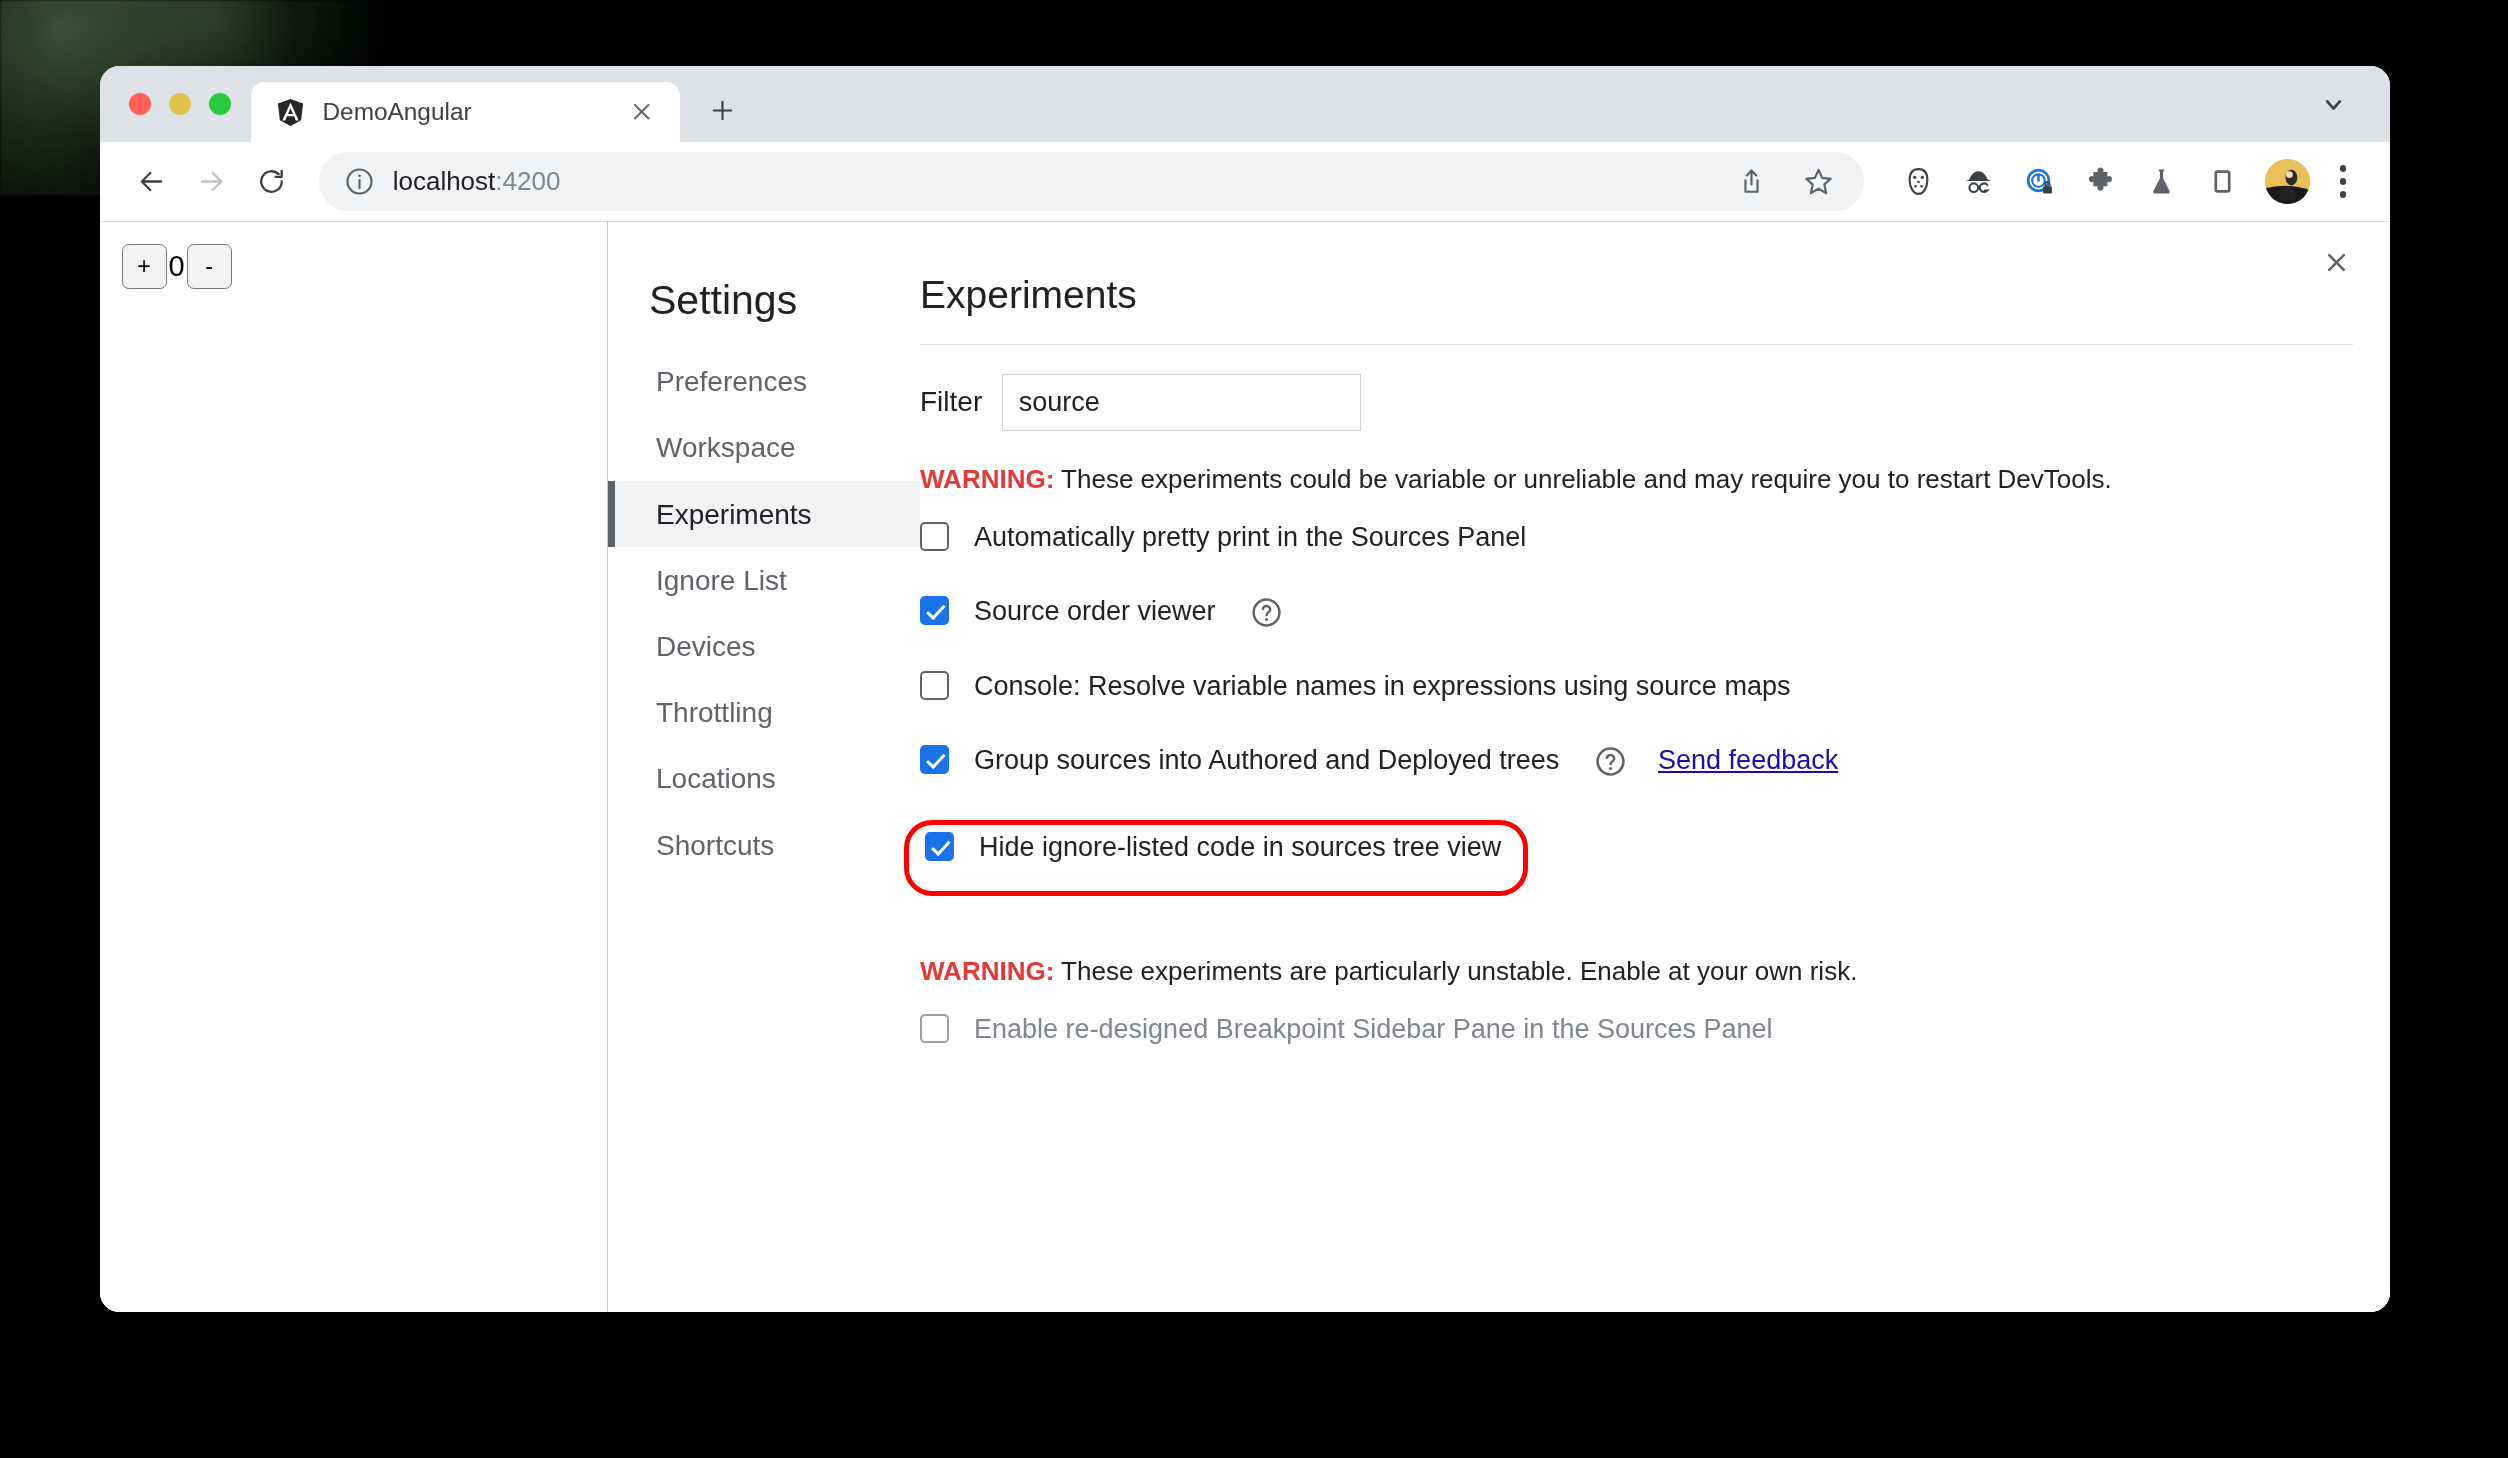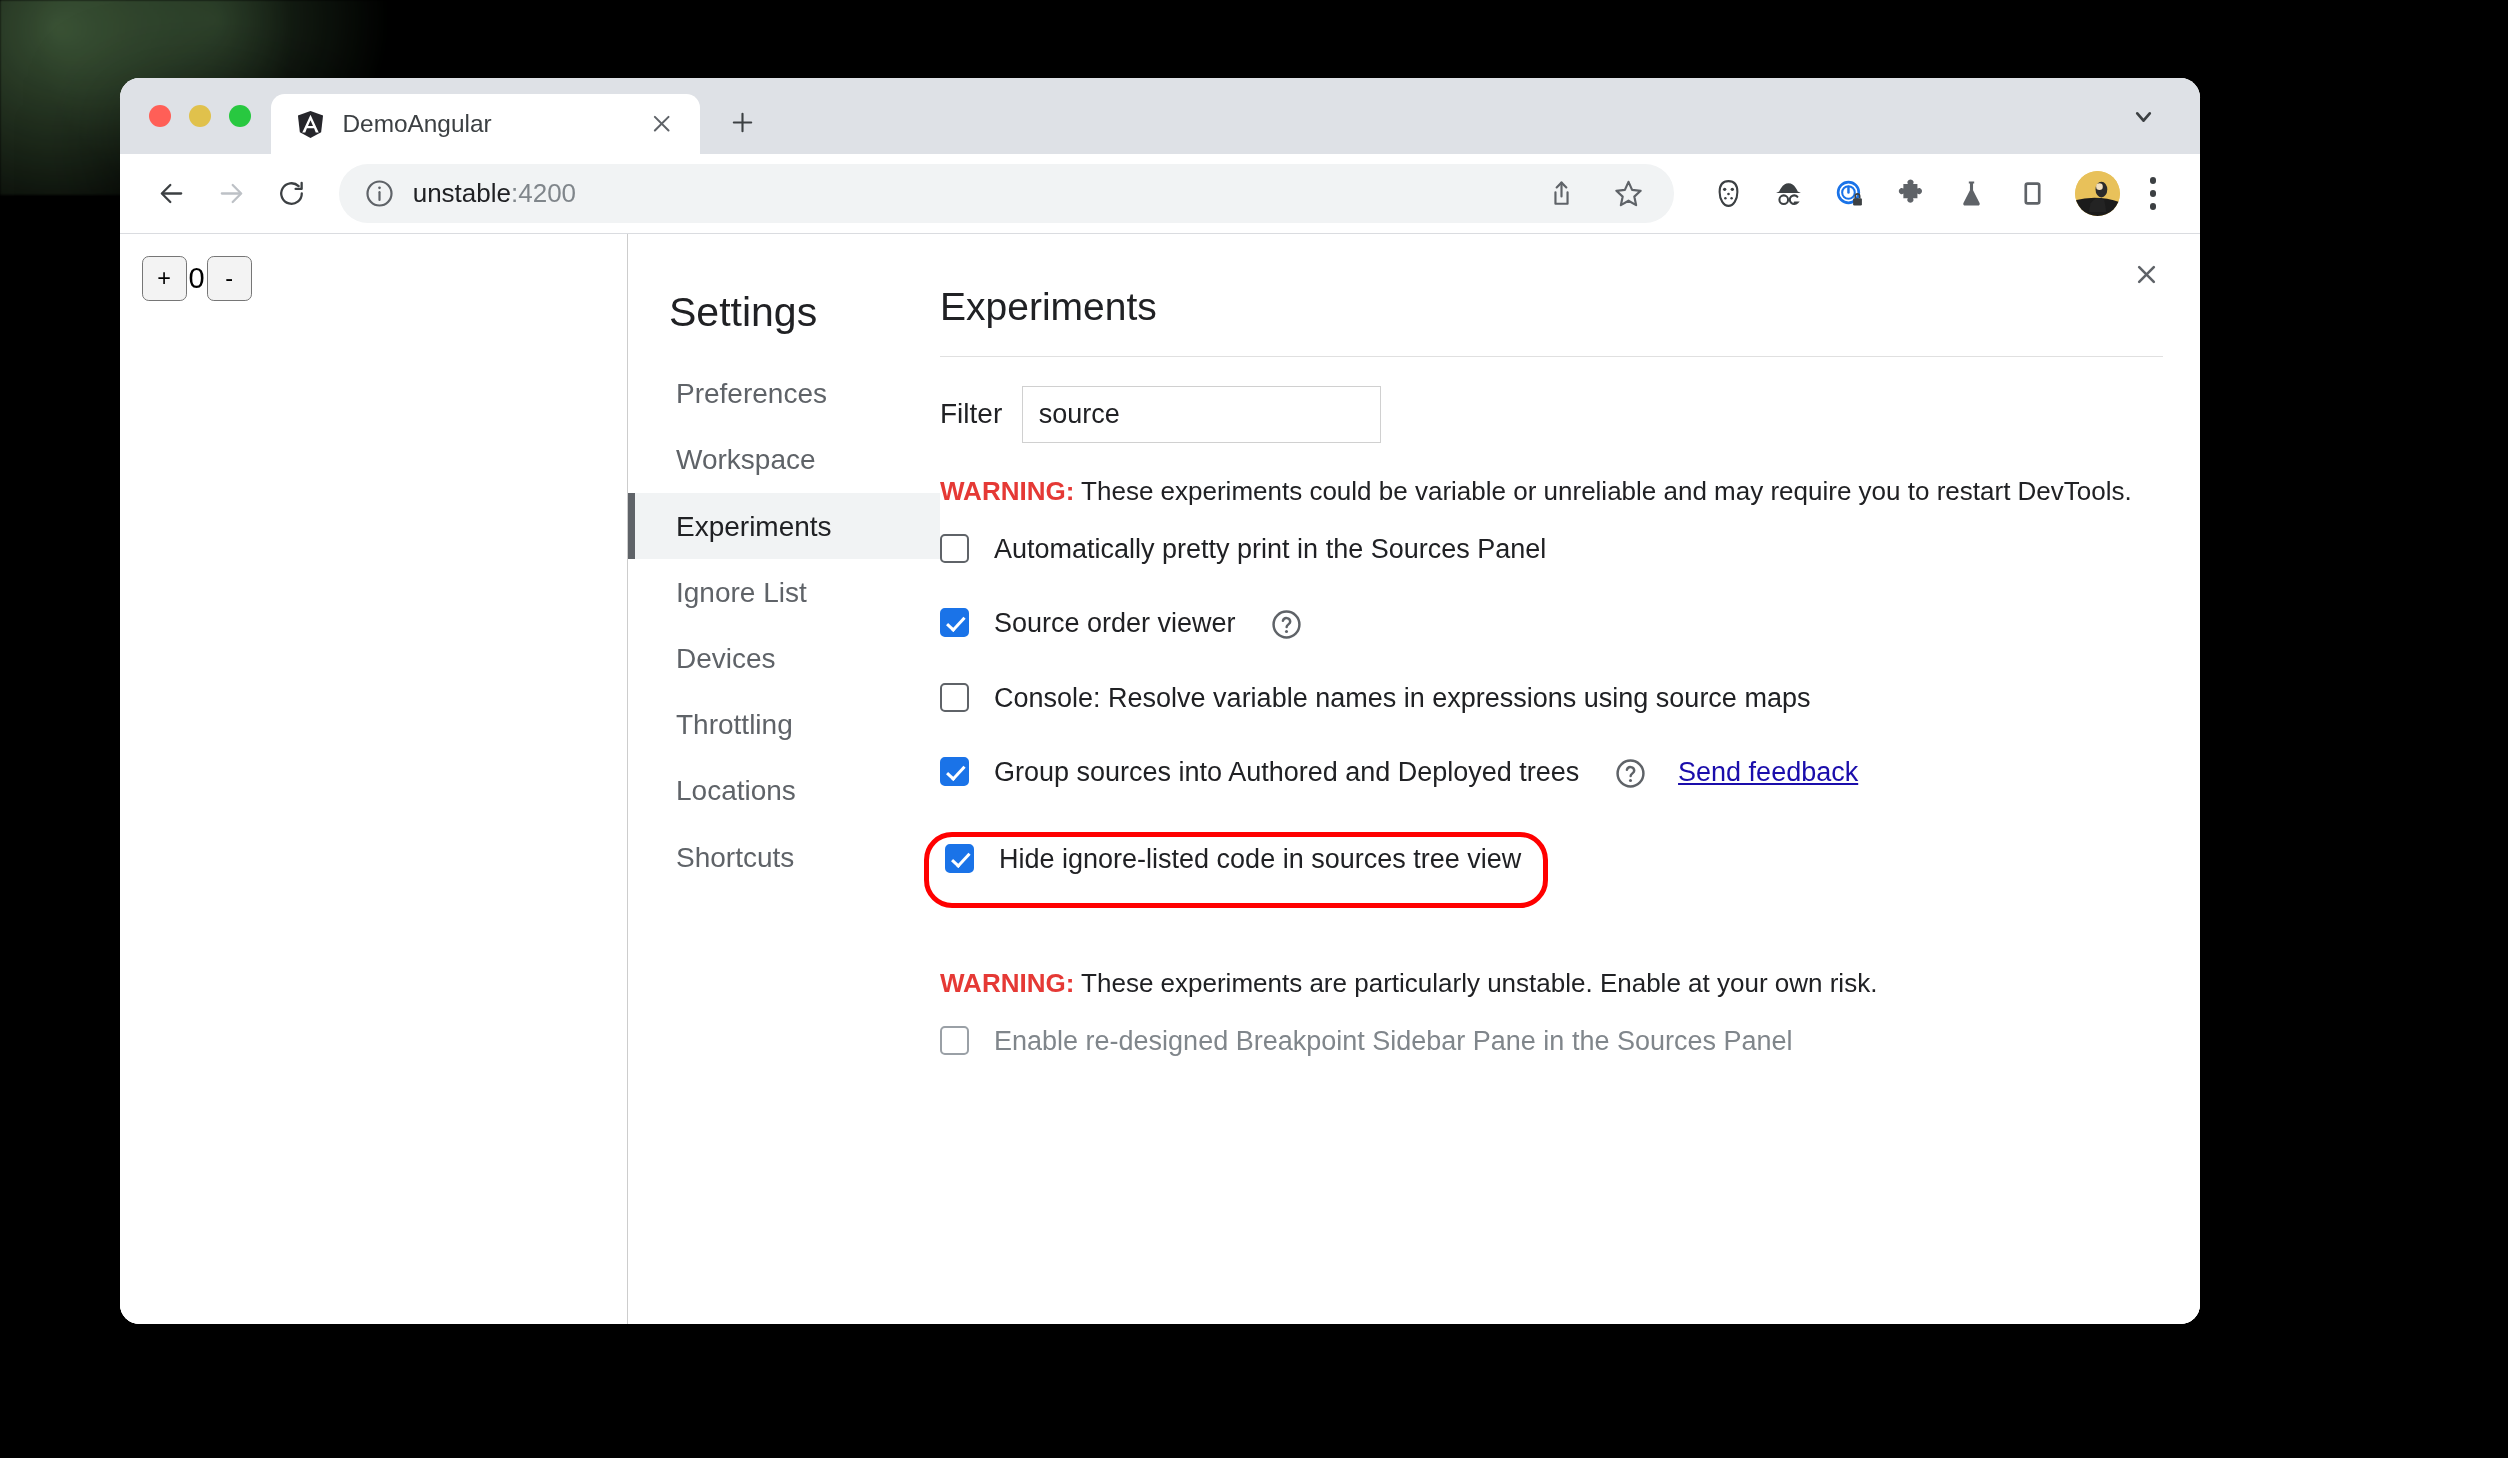--- a/index.html
+++ b/index.html
@@ -30,29 +30,28 @@
       radial-gradient(circle at 59px 29px, rgba(120,170,110,0.55) 0%, rgba(120,170,110,0.0) 60%),
       radial-gradient(circle at 215px 19.5px, rgba(110,160,105,0.35) 0%, rgba(110,160,105,0) 65%);
     filter: blur(1px);
     opacity: .85;
     pointer-events: none;
   }
 
   
   #browser-window {
     position: absolute;
-    left: 120px;
+    left: 100px;
     top: 66px;
-    width: 2080px;
+    width: 2290px;
     height: 1246px;
     border-radius: 19.5px;
     overflow: hidden;
     background: #ffffff;
     box-shadow: 0 23.4px 88px rgba(0,0,0,0.55);
-    margin-top: 12px;
   }
 
   
   .tabstrip {
     position: relative;
     height: 76px;
     background: #dee1e6;
     display: flex;
     align-items: flex-end;
   }
@@ -441,21 +440,21 @@
       </div>
 
       <div class="omnibox">
         <span class="omnibox-info">
           <svg viewBox="0 0 24 24" width="31" height="31" stroke="currentColor" stroke-width="1.7" fill="none">
             <circle cx="12" cy="12" r="9.3"></circle>
             <line x1="12" y1="11" x2="12" y2="17" stroke-linecap="round"></line>
             <circle cx="12" cy="7.6" r="1.05" fill="currentColor" stroke="none"></circle>
           </svg>
         </span>
-        <span class="omnibox-url"><span>unstable</span><span class="dim">:4200</span></span>
+        <span class="omnibox-url"><span>localhost</span><span class="dim">:4200</span></span>
         <span class="omni-actions">
           <span class="icon-btn">
             <svg viewBox="0 0 24 24" width="29" height="29" stroke="currentColor" stroke-width="1.8" fill="none" stroke-linecap="round" stroke-linejoin="round">
               <path d="M7 11 L7 20.5 L17 20.5 L17 11"></path>
                 <line x1="12" y1="3" x2="12" y2="14.5"></line>
                 <polyline points="8,7 12,3 16,7"></polyline>
             </svg>
           </span>
           <span class="icon-btn">
             <svg viewBox="0 0 24 24" width="31" height="31" stroke="currentColor" stroke-width="1.7" fill="none" stroke-linejoin="round">

